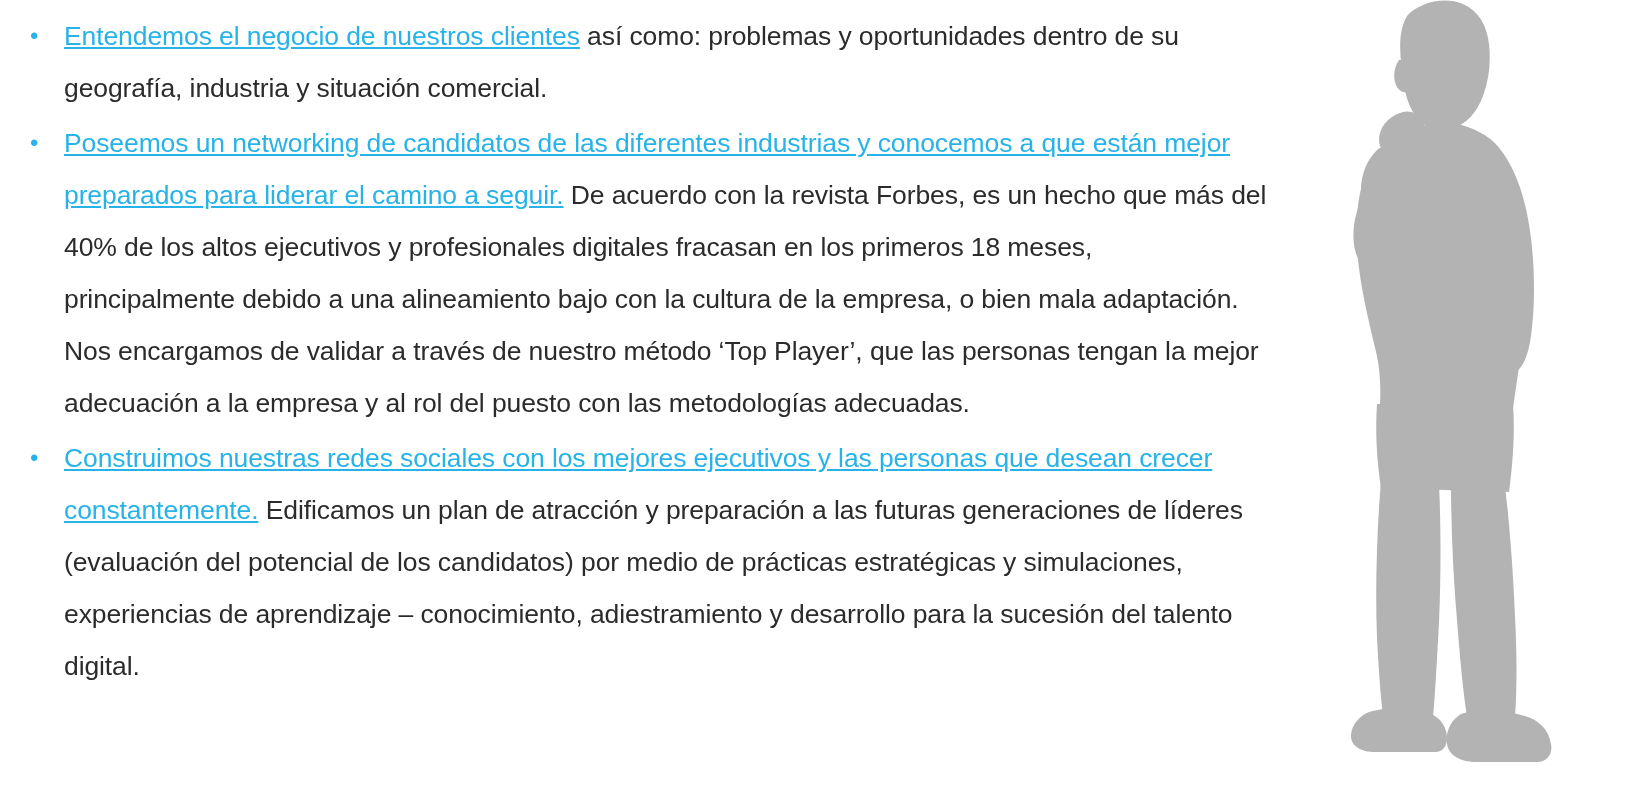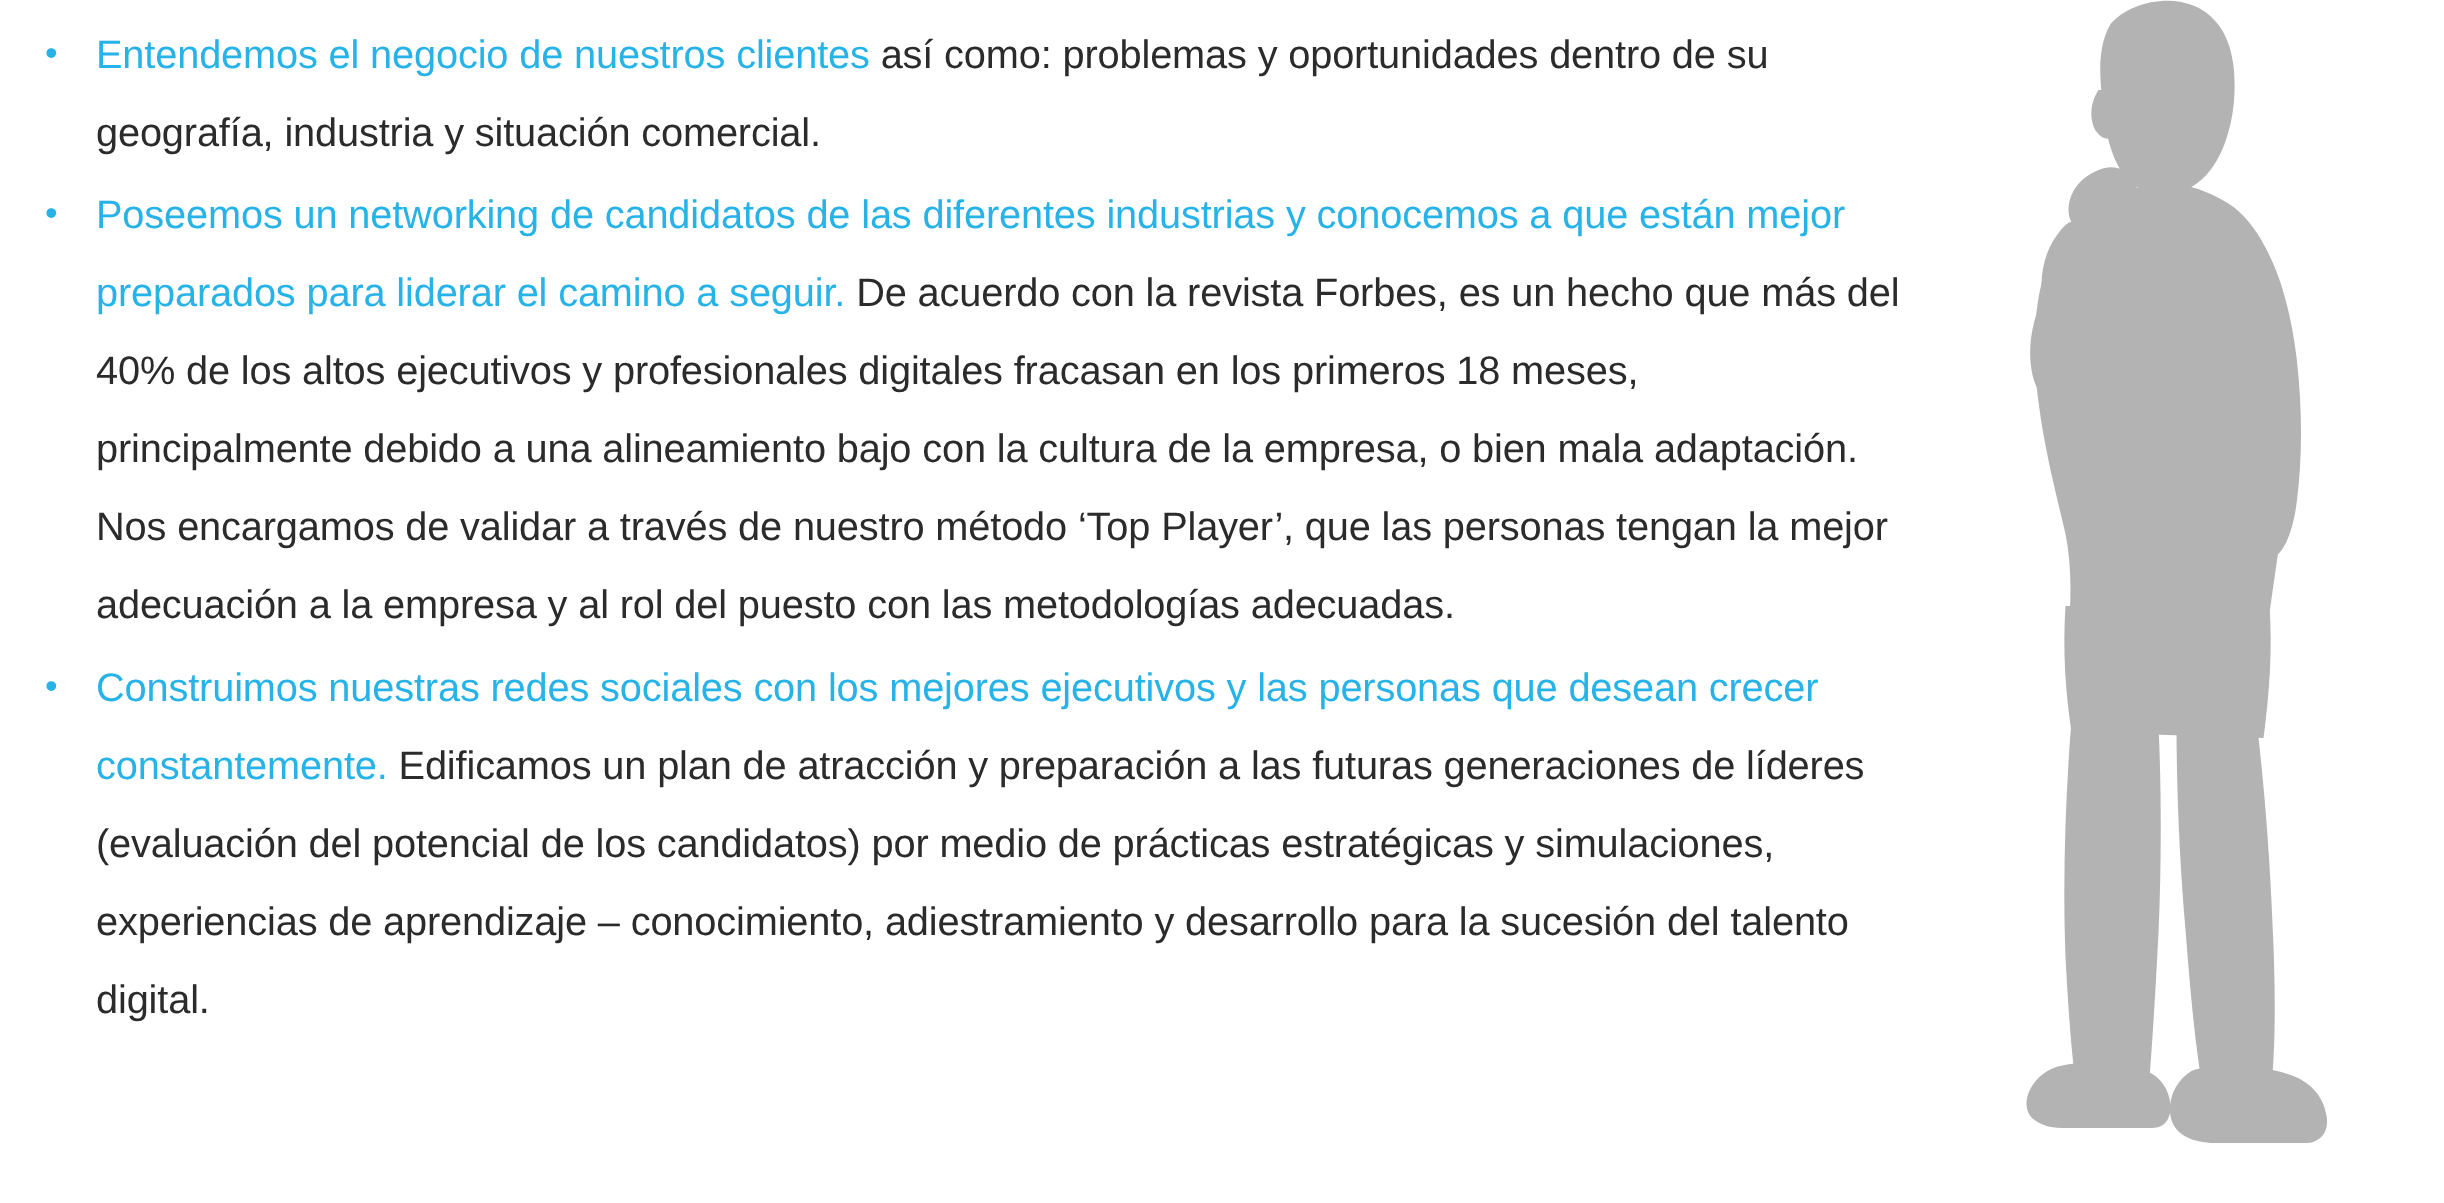--- a/index.html
+++ b/index.html
@@ -43,20 +43,21 @@
   ul.bullets > li .marker {
     position: absolute;
     left: 12px;
     top: 0;
     color: #27b3e8;
     font-size: 24px;
     line-height: 52px;
   }
   .hl {
     color: #27b3e8;
+    text-decoration: underline;
   }
   .figure {
     position: absolute;
     right: 28px;
     top: 0;
     width: 290px;
     height: 770px;
   }
   .figure svg {
     display: block;

